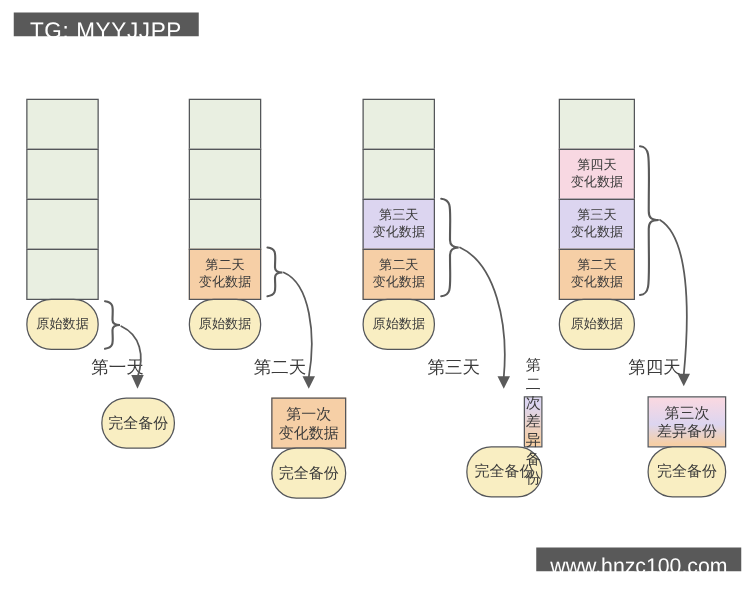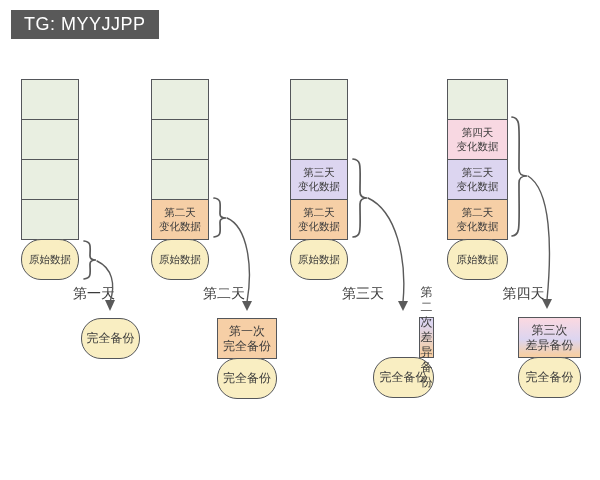--- a/index.html
+++ b/index.html
@@ -10,21 +10,21 @@
     color: var(--text, #3b3b3b);
     position: relative;
     overflow: hidden;
   }
   .canvas { position: absolute; inset: 0; }
 
   .badge {
     position: absolute;
     background: var(--badge-bg, #595959);
     color: var(--badge-text, #fff);
-    height: 29px; line-height: 29px;
+    height: 19px; line-height: 29px;
     white-space: nowrap;
   }
   .badge.tg { left: 11px; top: 10px; padding: 0 13px; font-size: 18px; letter-spacing: 0.5px; }
   .badge.url { right: 7px; top: 438px; padding: 0 11px; font-size: 17px; }
 
   .stack { position: absolute; top: 79px; width: 58px; }
   .blk {
     box-sizing: border-box;
     height: 41px;
     border: 1px solid var(--block-border, #54565a);
@@ -90,21 +90,21 @@
     <div class="blk c-green"></div>
     <div class="blk c-green"></div>
     <div class="blk c-green"></div>
     <div class="blk c-orange">第二天
 变化数据</div>
     <div class="blk c-yellow">原始数据</div>
   </div>
   <div class="day-label" style="left:151px">第二天</div>
   <div class="bbox" style="left:217px; top:318px; width:60px">
     <div class="bcell c-orange">第一次
-完全备份</div>
+变化数据</div>
     <div class="bcell c-yellow">完全备份</div>
   </div>
 
   <div class="stack" style="left:290px">
     <div class="blk c-green"></div>
     <div class="blk c-green"></div>
     <div class="blk c-purple">第三天
 变化数据</div>
     <div class="blk c-orange">第二天
 变化数据</div>
@@ -145,13 +145,14 @@
 
     <path class="brace" d="M 353,159 C 362,160 360,166 360,192 C 360,196 362,198 367,198 C 362,198 360,200 360,204 C 360,230 362,236 353,237"></path>
     <path class="arrow" d="M 368,198 C 396,211 407,258 403,302"></path>
     <polygon class="ahead" points="398,301 408,301 403,311"></polygon>
 
     <path class="brace" d="M 512,117 C 521,118 519,125 519,169 C 519,174 521,176 527,176 C 521,176 519,178 519,183 C 519,228 521,235 512,236"></path>
     <path class="arrow" d="M 528,176 C 551,190 552,248 547,300"></path>
     <polygon class="ahead" points="542,299 552,299 547,309"></polygon>
   </svg>
 
+  <div class="badge url">www.hnzc100.com</div>
 </div>
 
 </body></html>

